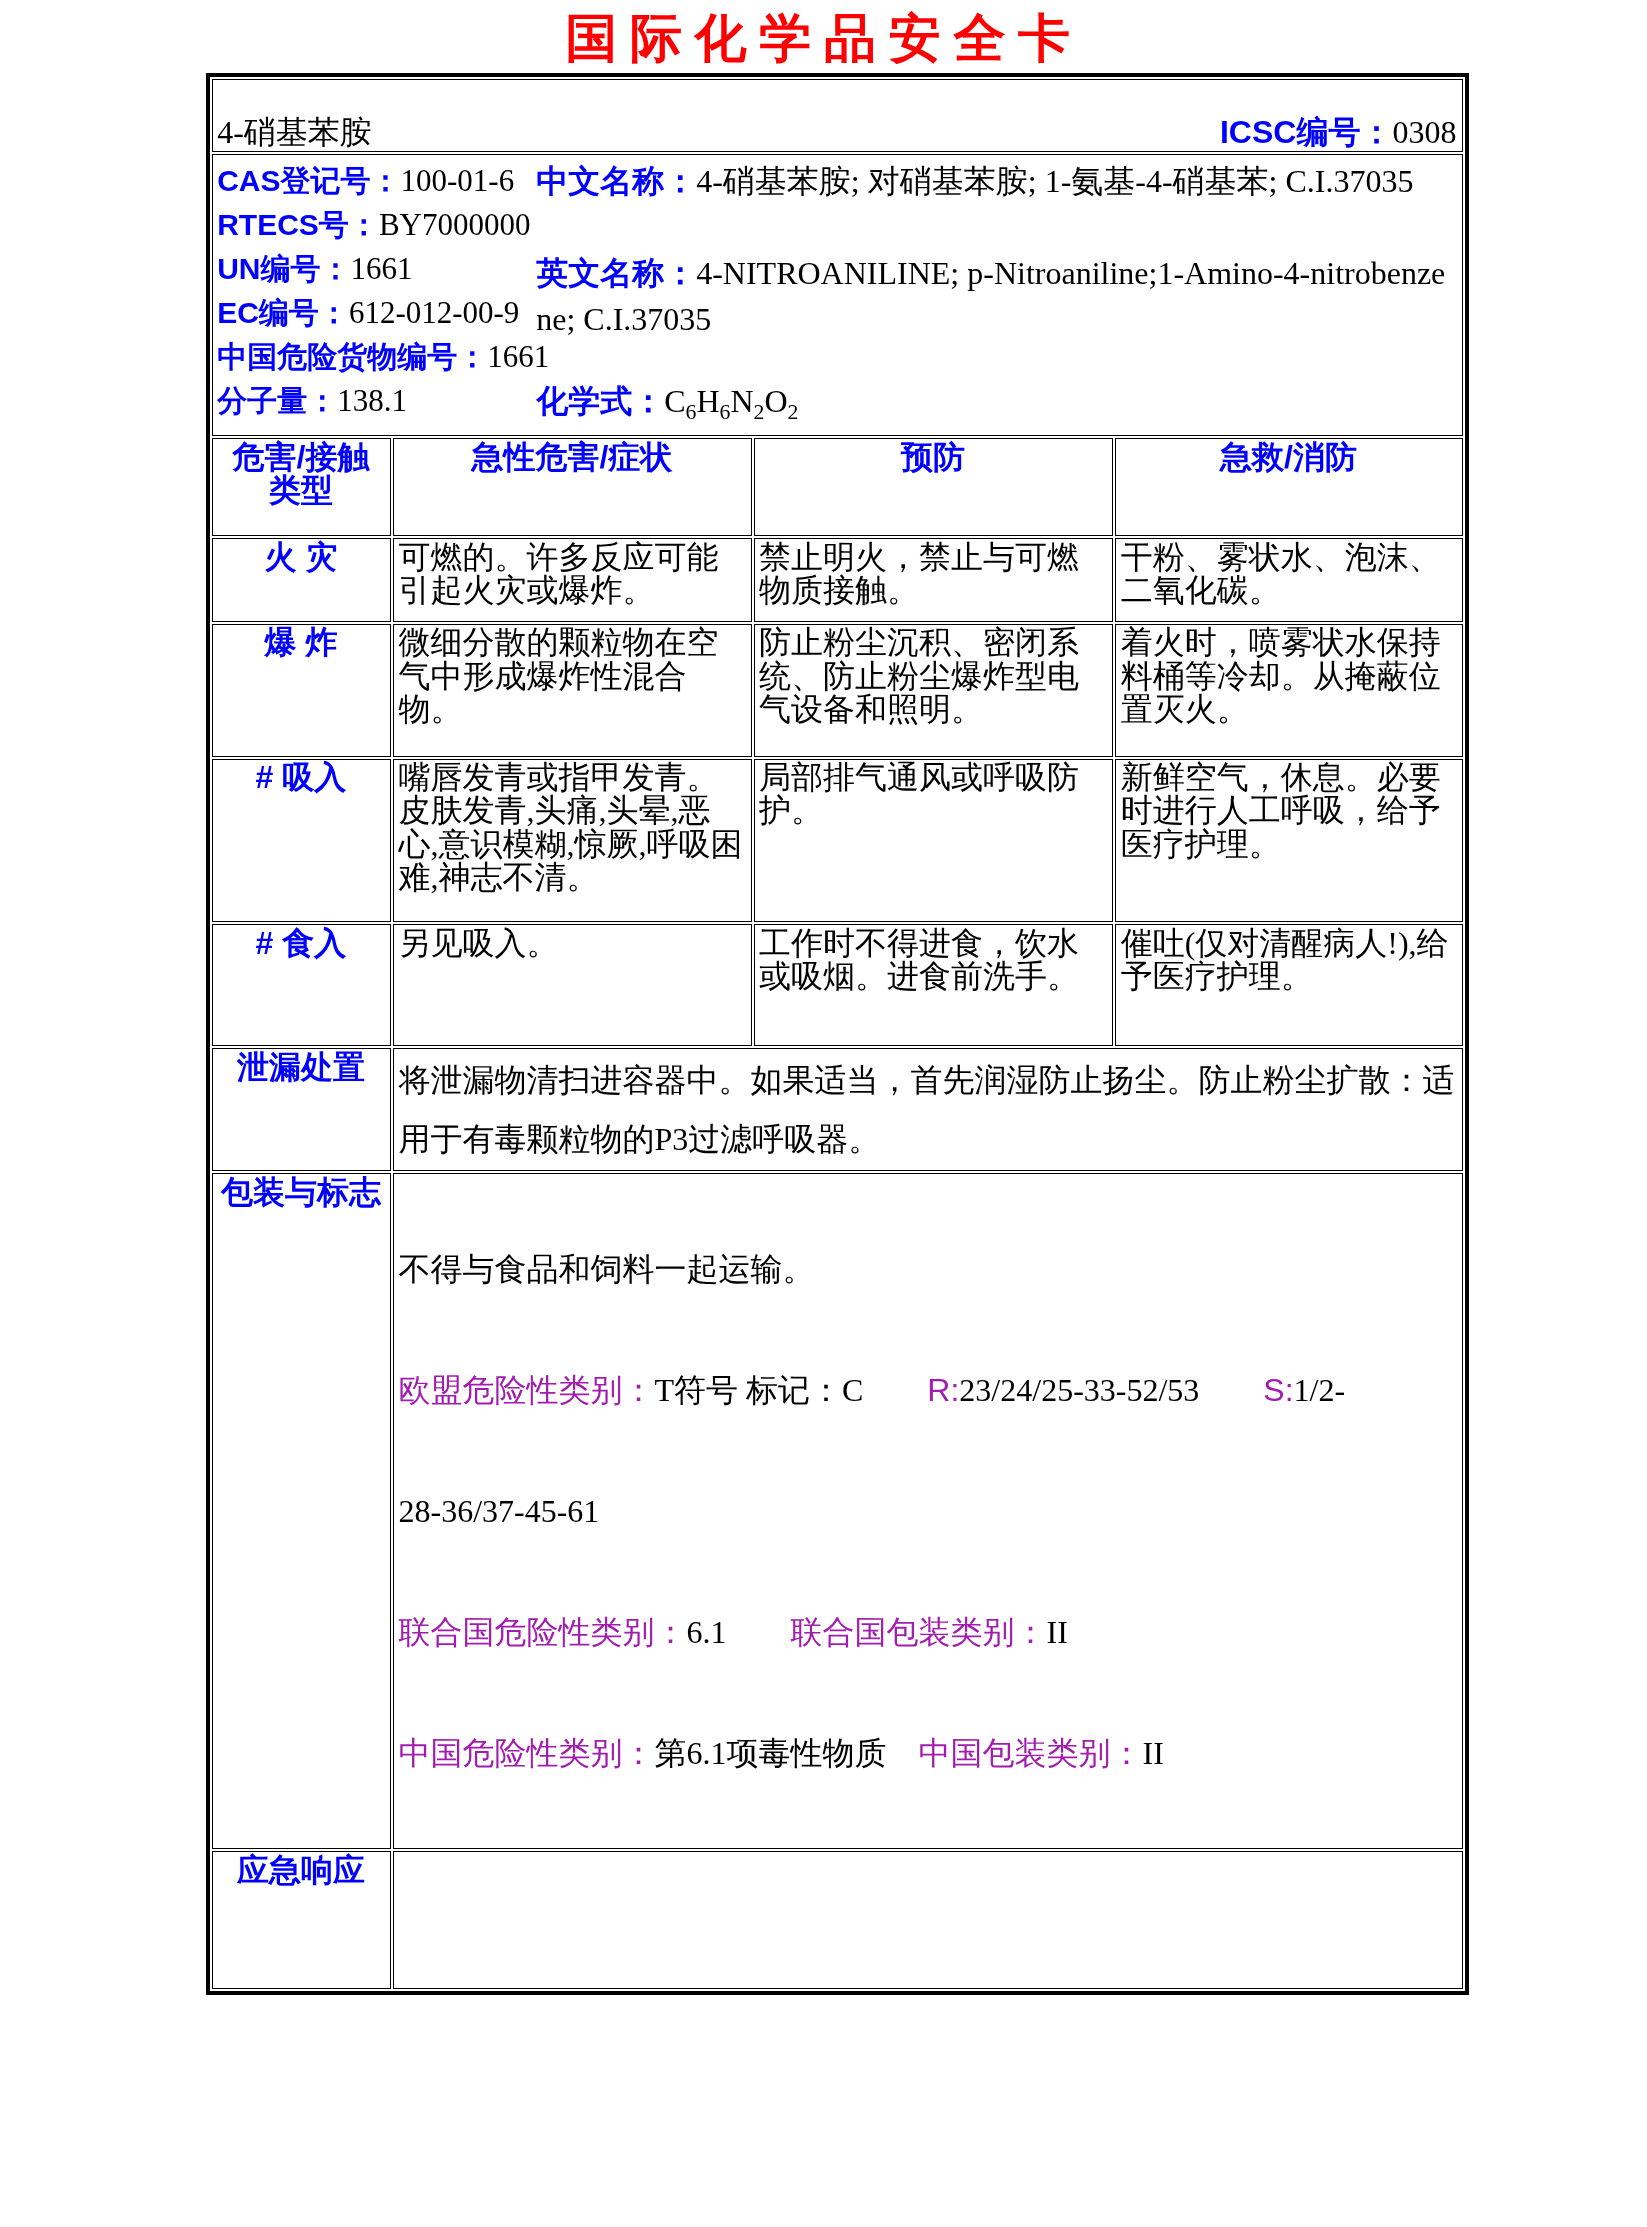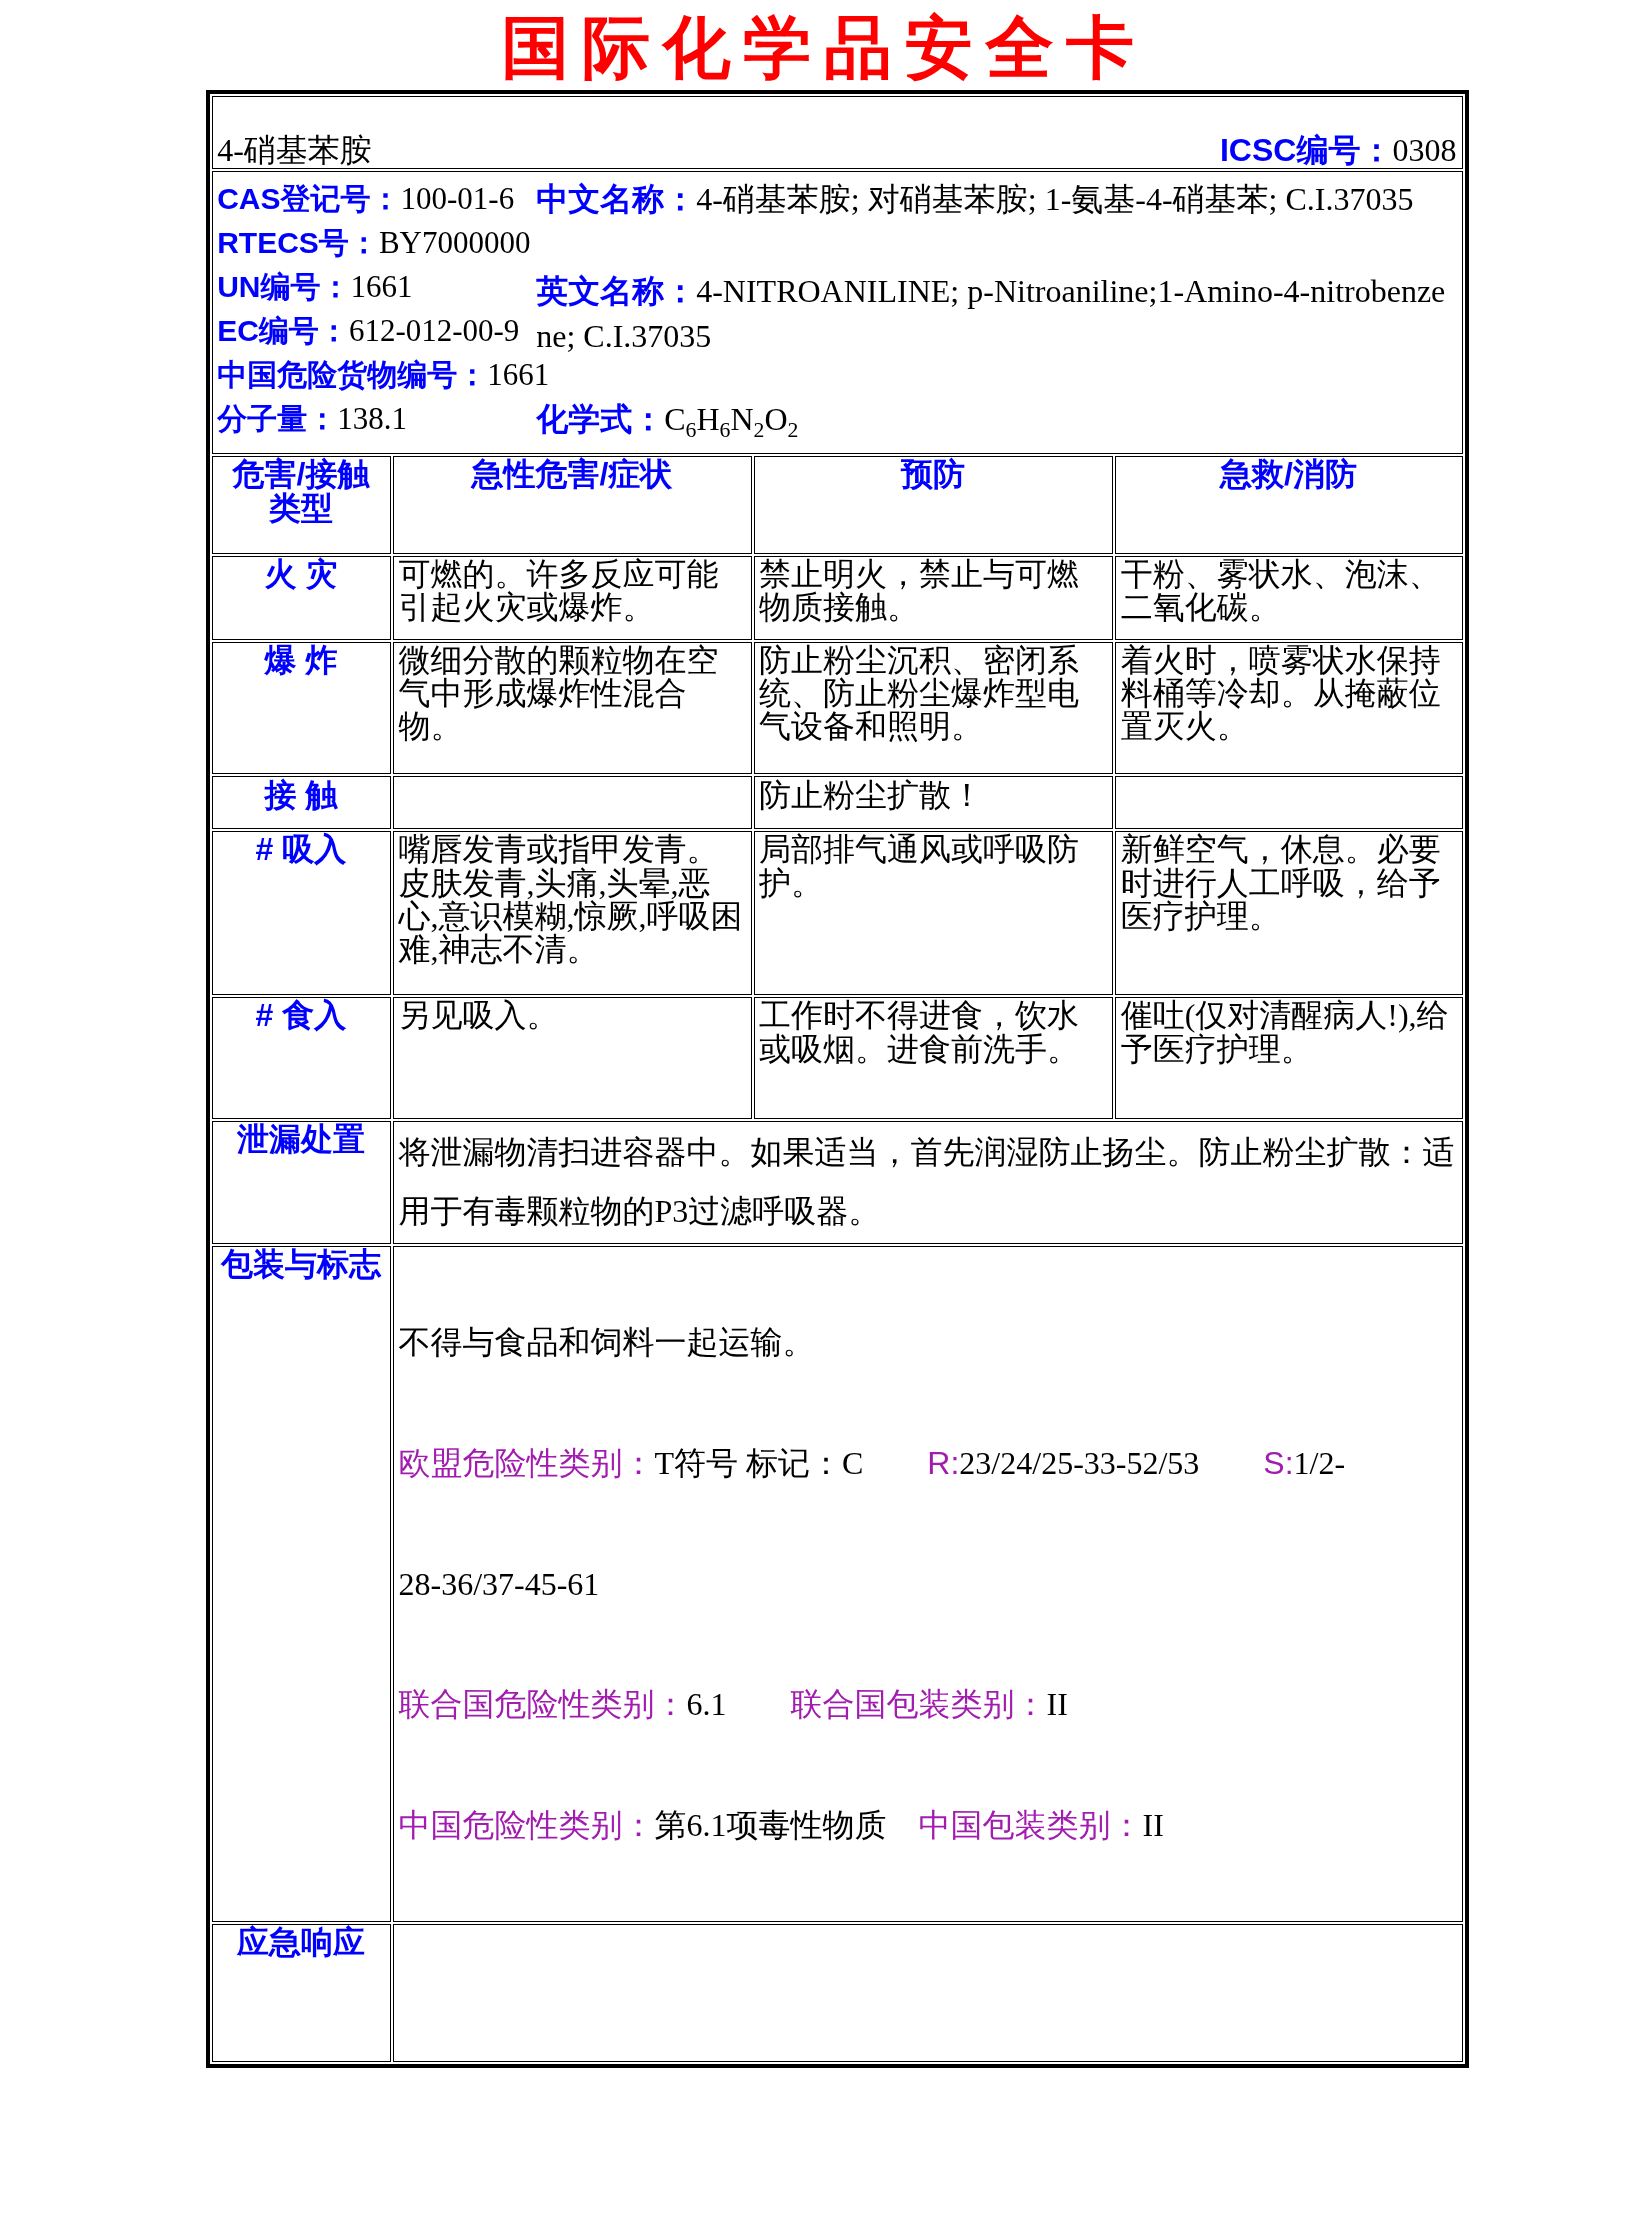--- a/index.html
+++ b/index.html
@@ -7,21 +7,21 @@
     width:1648px;height:2227px;position:relative;overflow:hidden;
     font-family:"Liberation Serif","DejaVu Serif",serif;
     color:#000;
   }
   .page-title{
     margin-top:10px;
     text-align:center;
     color:#FF0000;
     font-family:"Liberation Sans","DejaVu Sans",sans-serif;
     font-weight:bold;
-    font-size:68px;
+    font-size:52px;
     letter-spacing:12.7px;
     line-height:1.1;
   }
   table.card{
     margin-left:206px;
     margin-top:5.6px;
     width:1263px;
     table-layout:fixed;
     border-collapse:separate;
     border-spacing:2.8px;
@@ -149,26 +149,20 @@
     <td>干粉、雾状水、泡沫、二氧化碳。</td>
   </tr>
 
   <tr>
     <td class="label-cell" style="height:128px">爆 炸</td>
     <td>微细分散的颗粒物在空气中形成爆炸性混合物。</td>
     <td>防止粉尘沉积、密闭系统、防止粉尘爆炸型电气设备和照明。</td>
     <td>着火时，喷雾状水保持料桶等冷却。从掩蔽位置灭火。</td>
   </tr>
 
-  <tr>
-    <td class="label-cell" style="height:48px">接 触</td>
-    <td></td>
-    <td>防止粉尘扩散！</td>
-    <td></td>
-  </tr>
 
   <tr>
     <td class="label-cell" style="height:159px"># 吸入</td>
     <td>嘴唇发青或指甲发青。皮肤发青,头痛,头晕,恶心,意识模糊,惊厥,呼吸困难,神志不清。</td>
     <td>局部排气通风或呼吸防护。</td>
     <td>新鲜空气，休息。必要时进行人工呼吸，给予医疗护理。</td>
   </tr>
 
 
 

